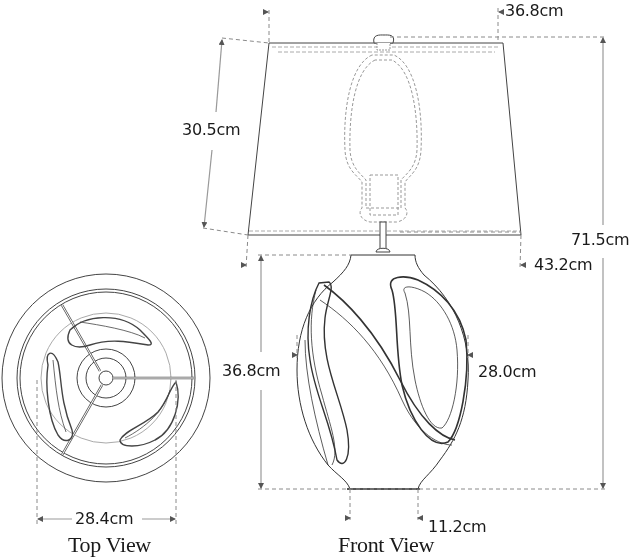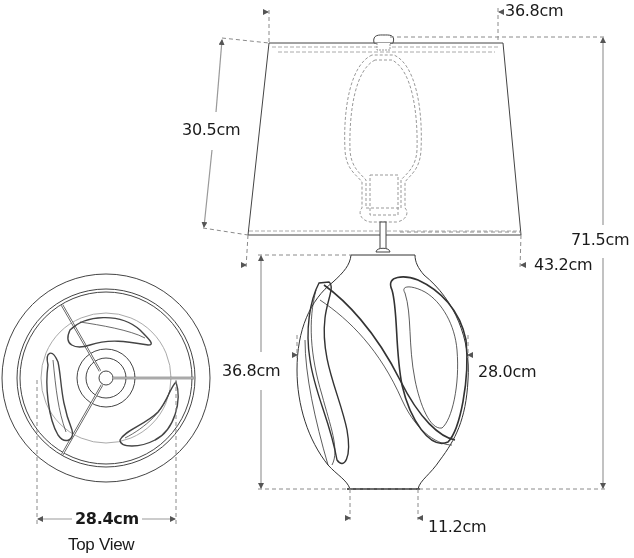--- a/index.html
+++ b/index.html
@@ -2,21 +2,21 @@
 <html><head>
   <meta charset="utf-8">
   <style>
     html, body { margin: 0; padding: 0; background: #ffffff; }
     body { width: 634px; height: 558px; position: relative; overflow: hidden;
            font-family: "DejaVu Sans", "Liberation Sans", sans-serif; }
     #canvas { position: absolute; left: 0; top: 0; width: 634px; height: 536px; }
     .lbl { position: absolute; color: #1a1a1a; white-space: nowrap;
            font-family: "DejaVu Sans", sans-serif; letter-spacing: -0.3px; }
     .dim { font-size: 16px; background: #fff; line-height: 18px; }
-    .cap { font-size: 17px; line-height: 20px; font-family: Liberation Sans, sans-serif; }
+    .cap { font-size: 22px; line-height: 20px; font-family: Liberation Serif, serif; }
   </style>
 </head>
 <body>
 
 <div id="canvas">
   <svg width="634" height="558" viewBox="0 0 634 558" xmlns="http://www.w3.org/2000/svg">
     <defs>
       <marker id="arr" viewBox="0 0 6 6" refX="5" refY="3" markerWidth="5" markerHeight="5" orient="auto-start-reverse">
         <path d="M0,0 L6,3 L0,6 z" fill="#555"></path>
       </marker>
@@ -143,15 +143,16 @@
   </svg>
 
   
   <div class="lbl dim" style="left:505px;top:2px;">36.8cm</div>
   <div class="lbl dim" style="left:182px;top:121px;text-align:right;">30.5cm</div>
   <div class="lbl dim" style="left:571px;top:231px;">71.5cm</div>
   <div class="lbl dim" style="left:528px;top:256px;margin-left:6px;">43.2cm</div>
   <div class="lbl dim" style="left:222px;top:362px;">36.8cm</div>
   <div class="lbl dim" style="left:478px;top:347px;margin-top:16px;">28.0cm</div>
   <div class="lbl dim" style="left:428px;top:510px;margin-top:8px;">11.2cm</div>
-  <div class="lbl dim" style="left:75px;top:510px;font-weight:bold;">28.4cm</div>
+  <div class="lbl dim" style="left:75px;top:510px;">28.4cm</div>
   <div class="lbl cap" style="left:68px;top:535px;">Top View</div>
+  <div class="lbl cap" style="left:338px;top:535px;">Front View</div>
 </div>
 
 </body></html>

